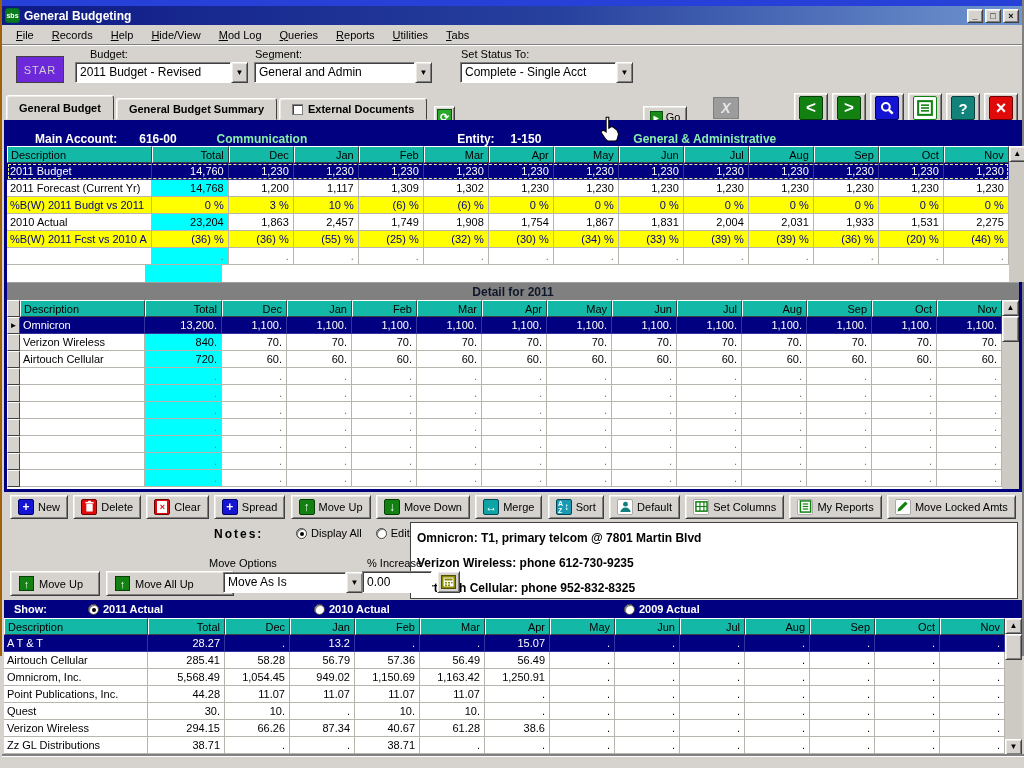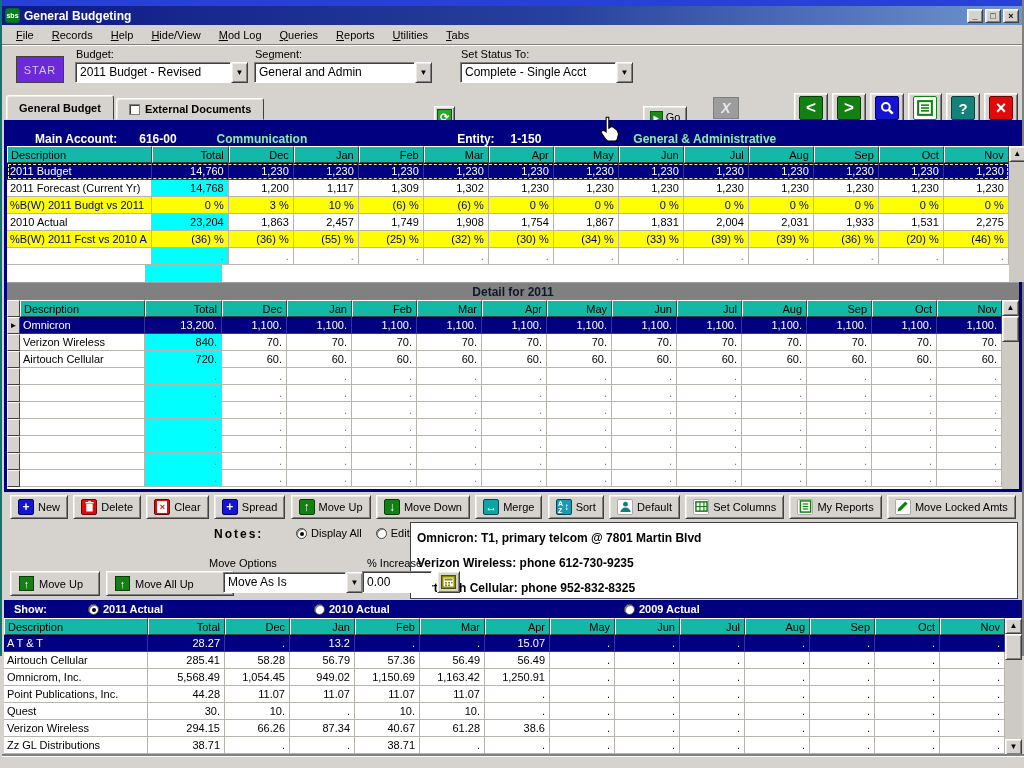--- a/index.html
+++ b/index.html
@@ -1,17 +1,17 @@
 <!DOCTYPE html>
 <html><head>
 <meta charset="utf-8">
 <style>
   * { margin:0; padding:0; box-sizing:border-box; }
   html,body { width:1024px; height:768px; background:#d6d3ce; font-family:"Liberation Sans", sans-serif; overflow:hidden; }
-  #app { position:relative; width:1024px; height:656px; background:#d6d3ce; border-left:2px solid #0f766e; border-right:2px solid #808080; }
+  #app { position:relative; width:1024px; height:656px; background:#d6d3ce; border-left:2px solid #a16207; border-right:2px solid #808080; }
 
   
   .raised { background:#d6d3ce; border:1px solid; border-color:#ffffff #404040 #404040 #ffffff; box-shadow:inset 1px 1px 0 #eceae5, inset -1px -1px 0 #808080; }
 
   
   #top-strip { position:absolute; left:0; top:0; width:100%; height:6px; background:#2741d8; }
   #titlebar { position:absolute; left:0; top:6px; width:100%; height:19px; background:linear-gradient(90deg,#0e1a86 0%, #27419e 55%, #6f95cf 100%); display:flex; align-items:center; padding:0 3px; }
   #titlebar .ticon { width:15px; height:15px; background:#0a7a1e; border-radius:3px; color:#fff; font-size:7px; font-weight:bold; display:flex; align-items:center; justify-content:center; margin-right:4px; border:1px solid #063; }
   #titlebar .ttext { color:#fff; font-weight:bold; font-size:12px; }
   #winbtns { margin-left:auto; display:flex; gap:2px; }
@@ -149,21 +149,21 @@
       <span class="menu-item">Mod Log</span>
       <span class="menu-item">Queries</span>
       <span class="menu-item">Reports</span>
       <span class="menu-item">Utilities</span>
       <span class="menu-item">Tabs</span>
     </div>
 
   <div id="toolbar">
     <div id="star-btn">STAR</div>
 
-    <span class="tb-label" style="left:74px; top:3px;">Budget:</span>
+    <span class="tb-label" style="left:88px; top:3px;">Budget:</span>
     <div class="combo" style="left:73px; top:17px; width:173px;">
       <span class="cfield">2011 Budget - Revised</span>
       <span class="carrow raised">▼</span>
     </div>
 
     <span class="tb-label" style="left:253px; top:3px;">Segment:</span>
     <div class="combo" style="left:252px; top:17px; width:178px;">
       <span class="cfield">General and Admin</span>
       <span class="carrow raised">▼</span>
     </div>
@@ -236,20 +236,23 @@
             <span class="nicon bg-red" style="font-size:18px;">×</span>
           </span>
           <span class="nlabel">Exit</span>
         </div>
       </div>
   </div>
 
   <div id="tabrow">
       <div class="tab active">
         <span>General Budget</span>
+      </div>
+      <div class="tab">
+        <span>General Budget Summary</span>
       </div>
       <div class="tab">
         <span class="tabchk"></span>
         <span>External Documents</span>
       </div>
     </div>
 
   <div id="main-panel">
     <div id="account-bar">
       <span style="margin-left:28px;">Main Account:</span>

